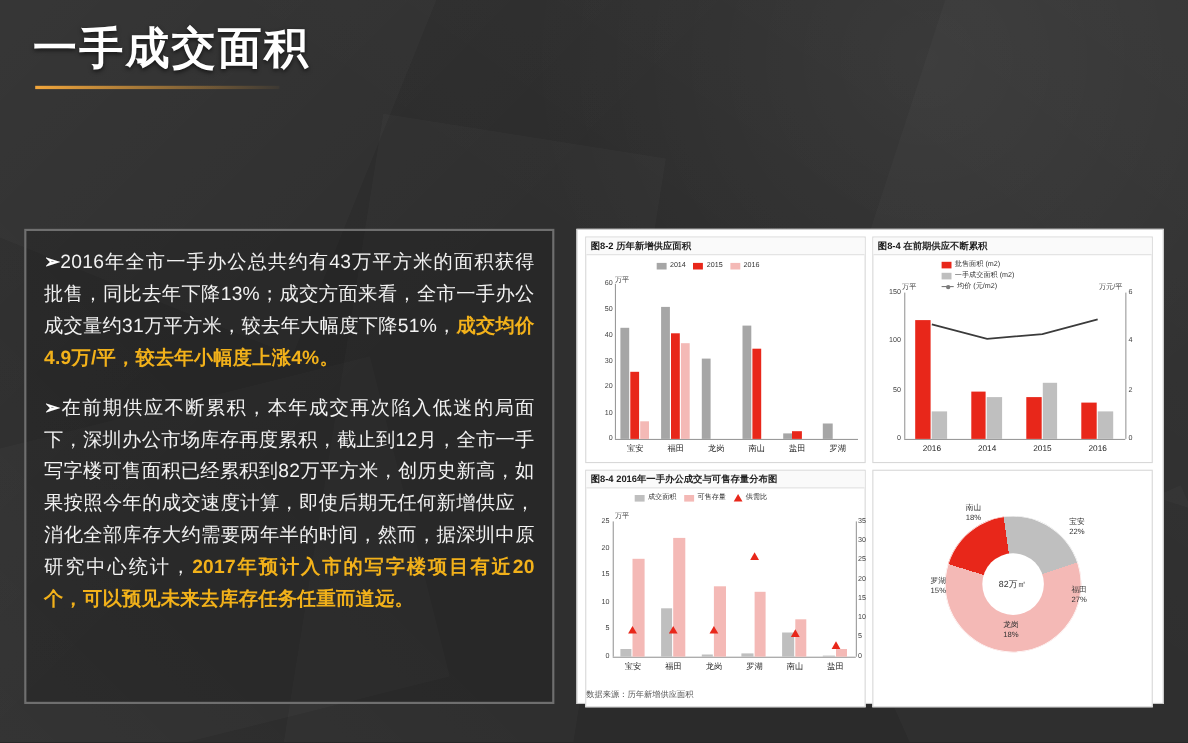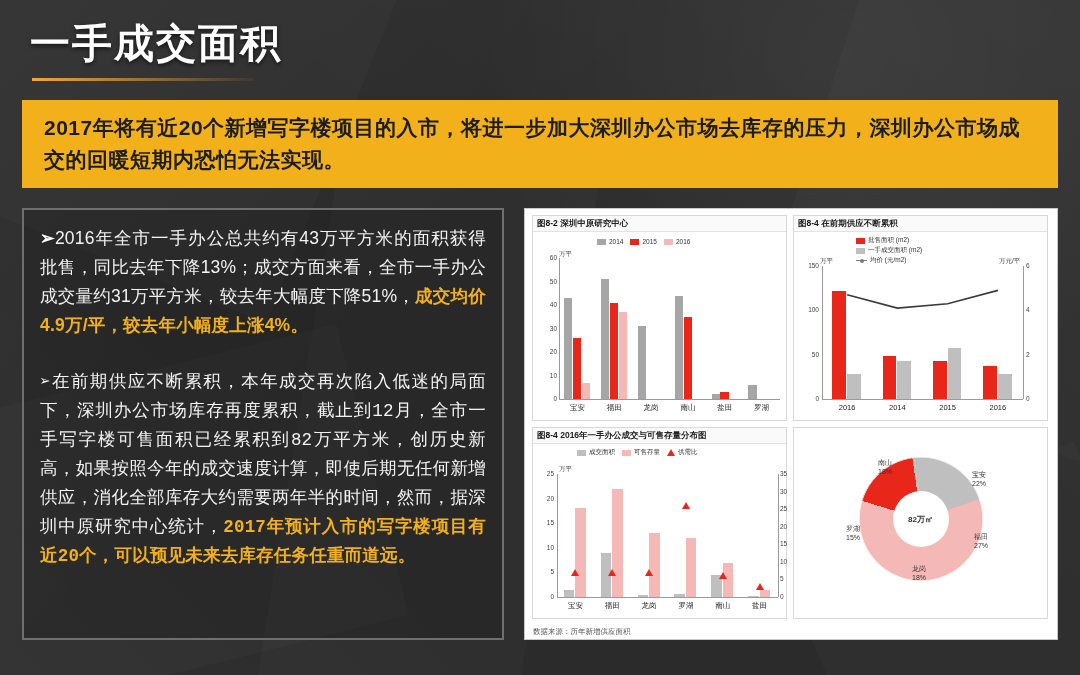--- a/index.html
+++ b/index.html
@@ -64,40 +64,40 @@
     background: rgba(20,20,20,0.25);
     padding: 14px 16px 10px 16px;
   }
   .para {
     color: #f2f2f2;
     font-size: 17.5px;
     line-height: 29px;
     letter-spacing: 0.2px;
     text-align: justify;
   }
-  .para + .para { margin-top: 28px; font-family: Liberation Mono, monospace; }
+  .para + .para { margin-top: 16px; }
   .hl { color: #f2b11a; font-weight: bold; }
   .bullet-mark { color: #ffffff; font-weight: bold; }
 
   
   .figures {
     position: absolute; left: 524px; top: 208px;
     width: 534px; height: 432px;
     background: #ffffff;
     border: 1px solid #c9c9c9;
     padding: 6px 7px 4px 7px;
   }
   .fig-row { display: flex; gap: 6px; }
   .fig {
     border: 1px solid #d8d8d8;
     background: #fff;
     position: relative;
   }
   .fig-top { height: 206px; }
-  .fig-bottom { height: 192px; }
+  .fig-bottom { height: 216px; }
   .fig-w { width: 255px; }
   .fig-title {
     font-size: 8.5px; color: #222; font-weight: bold;
     padding: 2px 0 1px 4px;
     border-bottom: 1px solid #e2e2e2;
     background: #fafafa;
     white-space: nowrap;
   }
   .fig-title .tag { color: #111; }
   .plot { position: relative; width: 100%; height: calc(100% - 15px); }
@@ -124,21 +124,21 @@
 
   
   .donut-wrap { position: absolute; left: 50%; top: 52%; transform: translate(-50%,-50%); }
   .donut { width: 124px; height: 124px; border-radius: 50%; position: relative; }
   .donut:after {
     content:""; position:absolute; left:50%; top:50%; transform: translate(-50%,-50%);
     width: 56px; height: 56px; border-radius: 50%; background: #fff;
   }
   .donut-center {
     position: absolute; left: 50%; top: 50%; transform: translate(-50%,-50%);
-    font-size: 8px; color: #333; z-index: 3; white-space: nowrap; font-weight: bold;
+    font-size: 8px; color: #333; z-index: 3; white-space: nowrap;
   }
   .pie-lbl { position: absolute; font-size: 7px; color: #333; text-align: center; line-height: 9px; }
 
   .source {
     position: absolute; left: 8px; bottom: 2px;
     font-size: 7.5px; color: #555;
   }
 </style>
 </head>
 <body>
@@ -148,41 +148,38 @@
     <i class="f1"></i>
       <i class="f2"></i>
       <i class="f3"></i>
       <i class="f4"></i>
       <i class="f5"></i>
   </div>
 
   <div class="title">一手成交面积</div>
   <div class="title-rule"></div>
 
-  <div class="callout">
-    <div class="callout-text">2017年将有近20个新增写字楼项目的入市，将进一步加大深圳办公市场去库存的压力，深圳办公市场成交的回暖短期内恐怕无法实现。</div>
-  </div>
 
   <div class="left-panel">
     <div class="para">
       <span class="bullet-mark">➢</span><span>2016年全市一手办公总共约有43万平方米的面积获得批售，同比去年下降13%；成交方面来看，全市一手办公成交量约31万平方米，较去年大幅度下降51%，</span><span class="hl">成交均价4.9万/平，较去年小幅度上涨4%。</span>
     </div>
     <div class="para">
       <span class="bullet-mark">➢</span><span>在前期供应不断累积，本年成交再次陷入低迷的局面下，深圳办公市场库存再度累积，截止到12月，全市一手写字楼可售面积已经累积到82万平方米，创历史新高，如果按照今年的成交速度计算，即使后期无任何新增供应，消化全部库存大约需要两年半的时间，然而，据深圳中原研究中心统计，</span><span class="hl">2017年预计入市的写字楼项目有近20个，可以预见未来去库存任务任重而道远。</span>
     </div>
   </div>
 
   <div class="figures">
 
     <div class="fig-row">
 
       <div class="fig fig-top fig-w">
         <div class="fig-title">
           <span class="tag">图8-2</span>
-          <span>深圳中原研究中心</span>
+          <span>历年新增供应面积</span>
         </div>
         <div class="plot" id="plot1">
             <div class="axis-line" style="left:26px;top:26px;width:1px;height:141px;"></div>
             <div class="axis-line" style="left:26px;top:167px;width:221px;height:1px;"></div>
             <div class="tick-lbl" style="left:4px;top:163px;width:20px;text-align:right;">0</div>
             <div class="tick-lbl" style="left:4px;top:139.5px;width:20px;text-align:right;">10</div>
             <div class="tick-lbl" style="left:4px;top:116px;width:20px;text-align:right;">20</div>
             <div class="tick-lbl" style="left:4px;top:92.5px;width:20px;text-align:right;">30</div>
             <div class="tick-lbl" style="left:4px;top:69px;width:20px;text-align:right;">40</div>
             <div class="tick-lbl" style="left:4px;top:45.5px;width:20px;text-align:right;">50</div>

